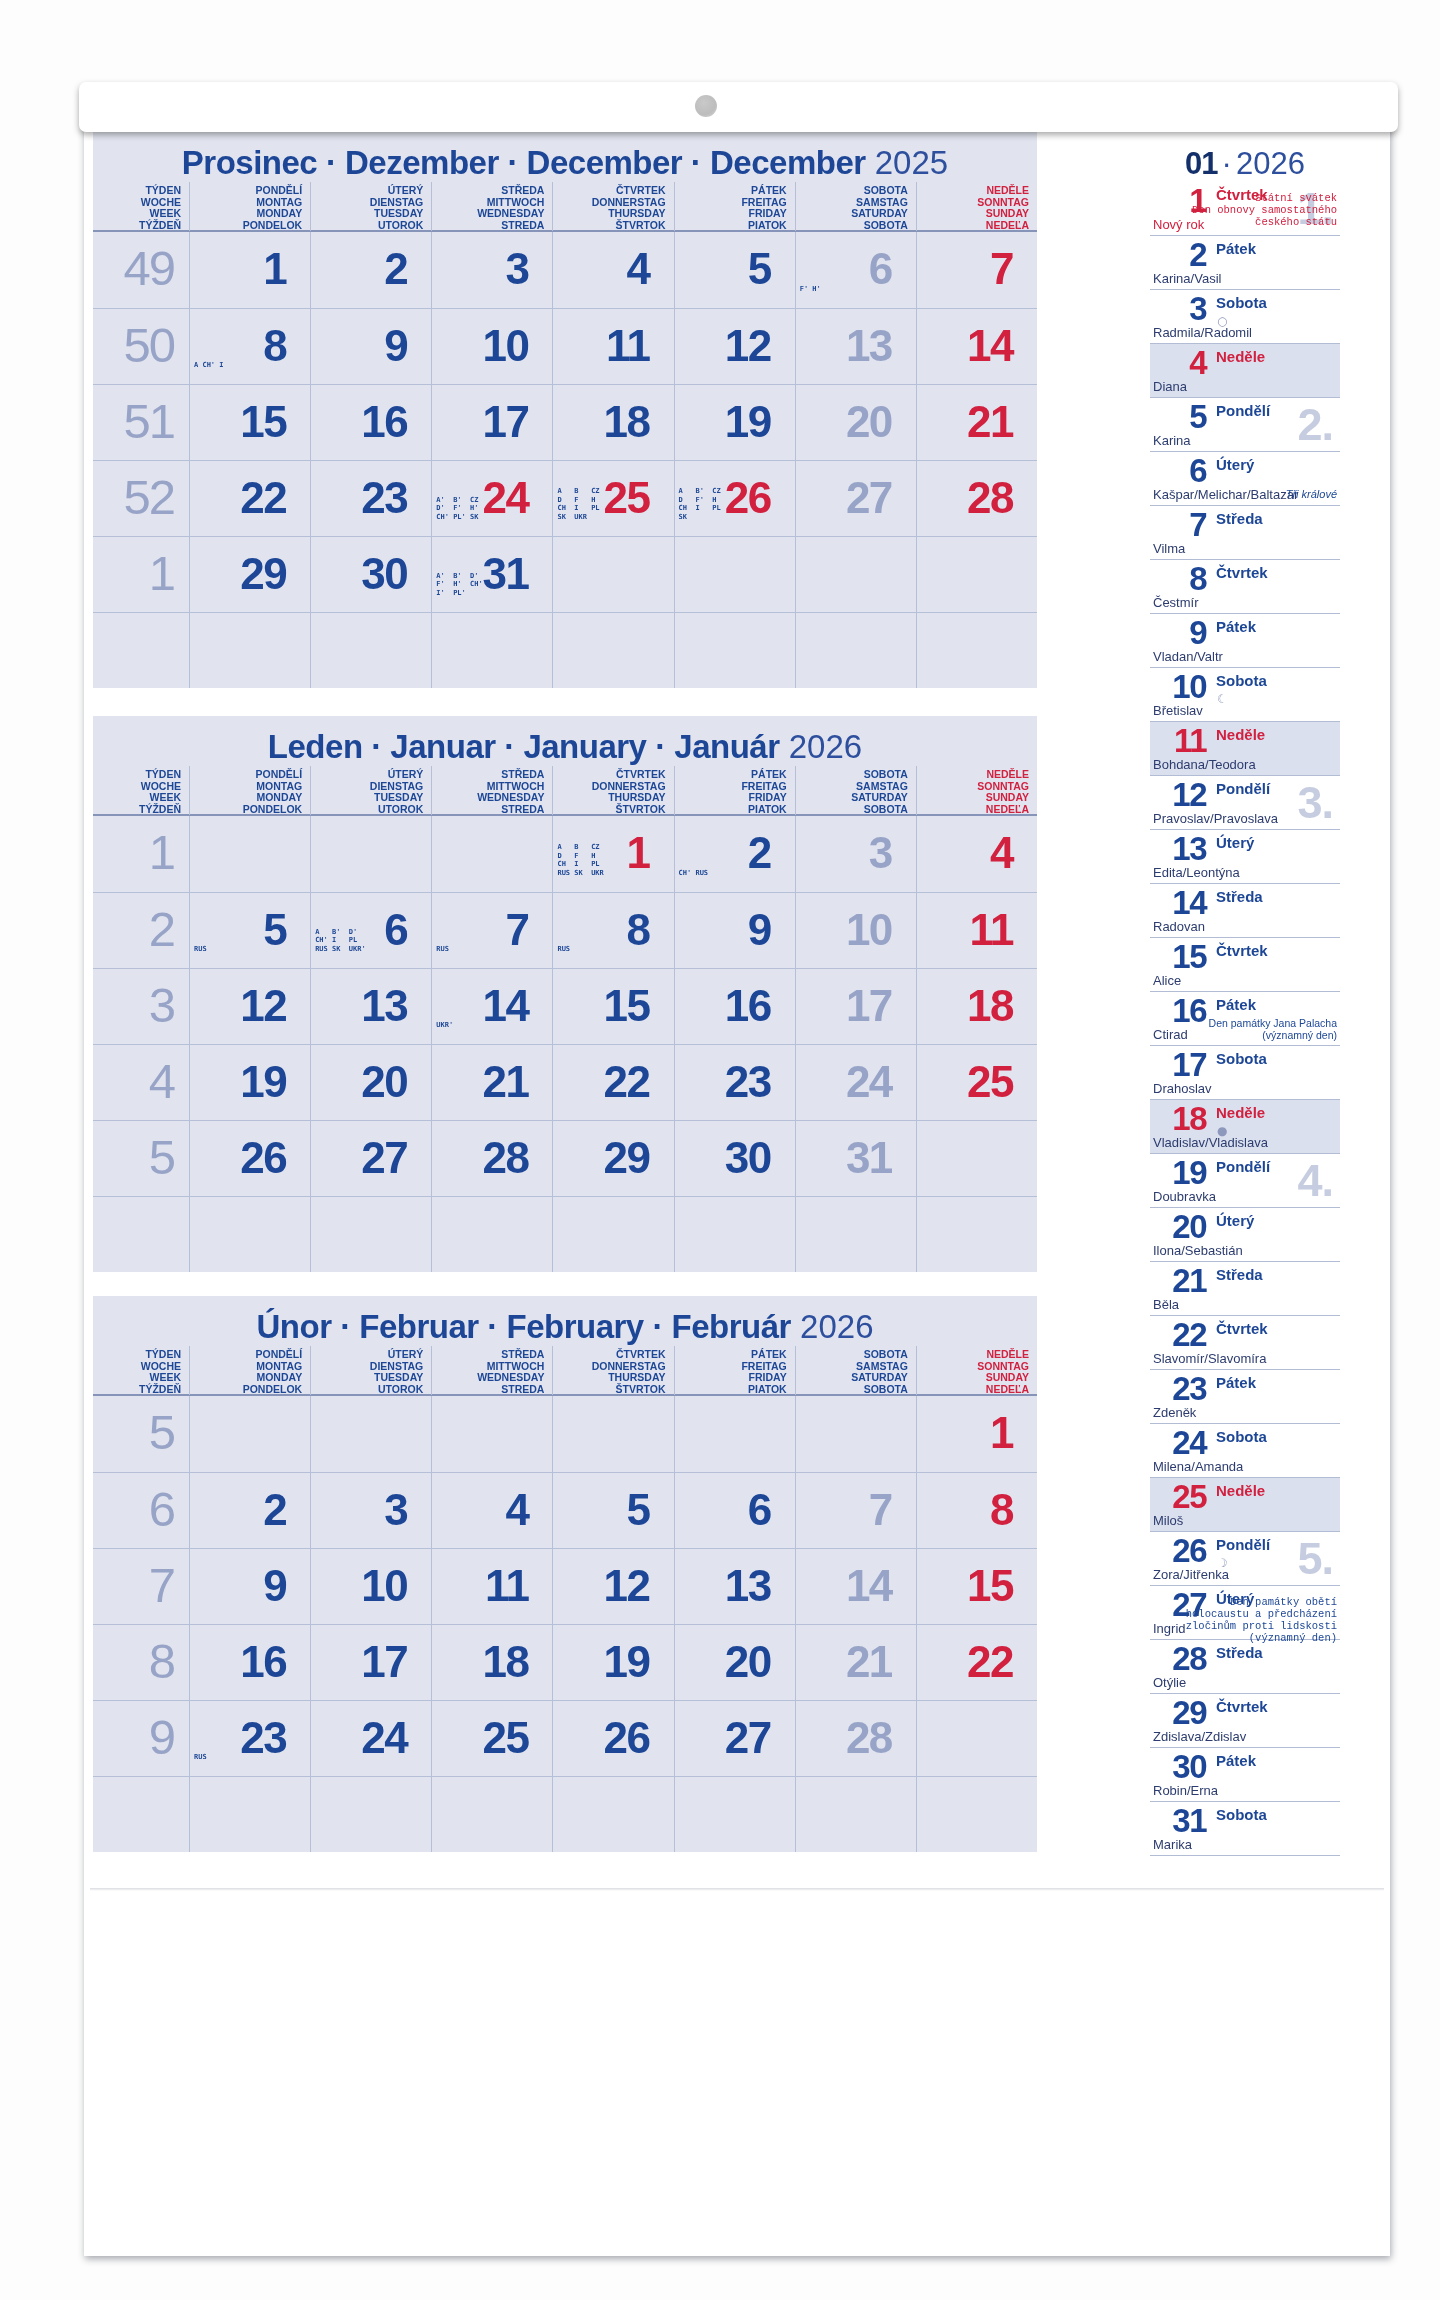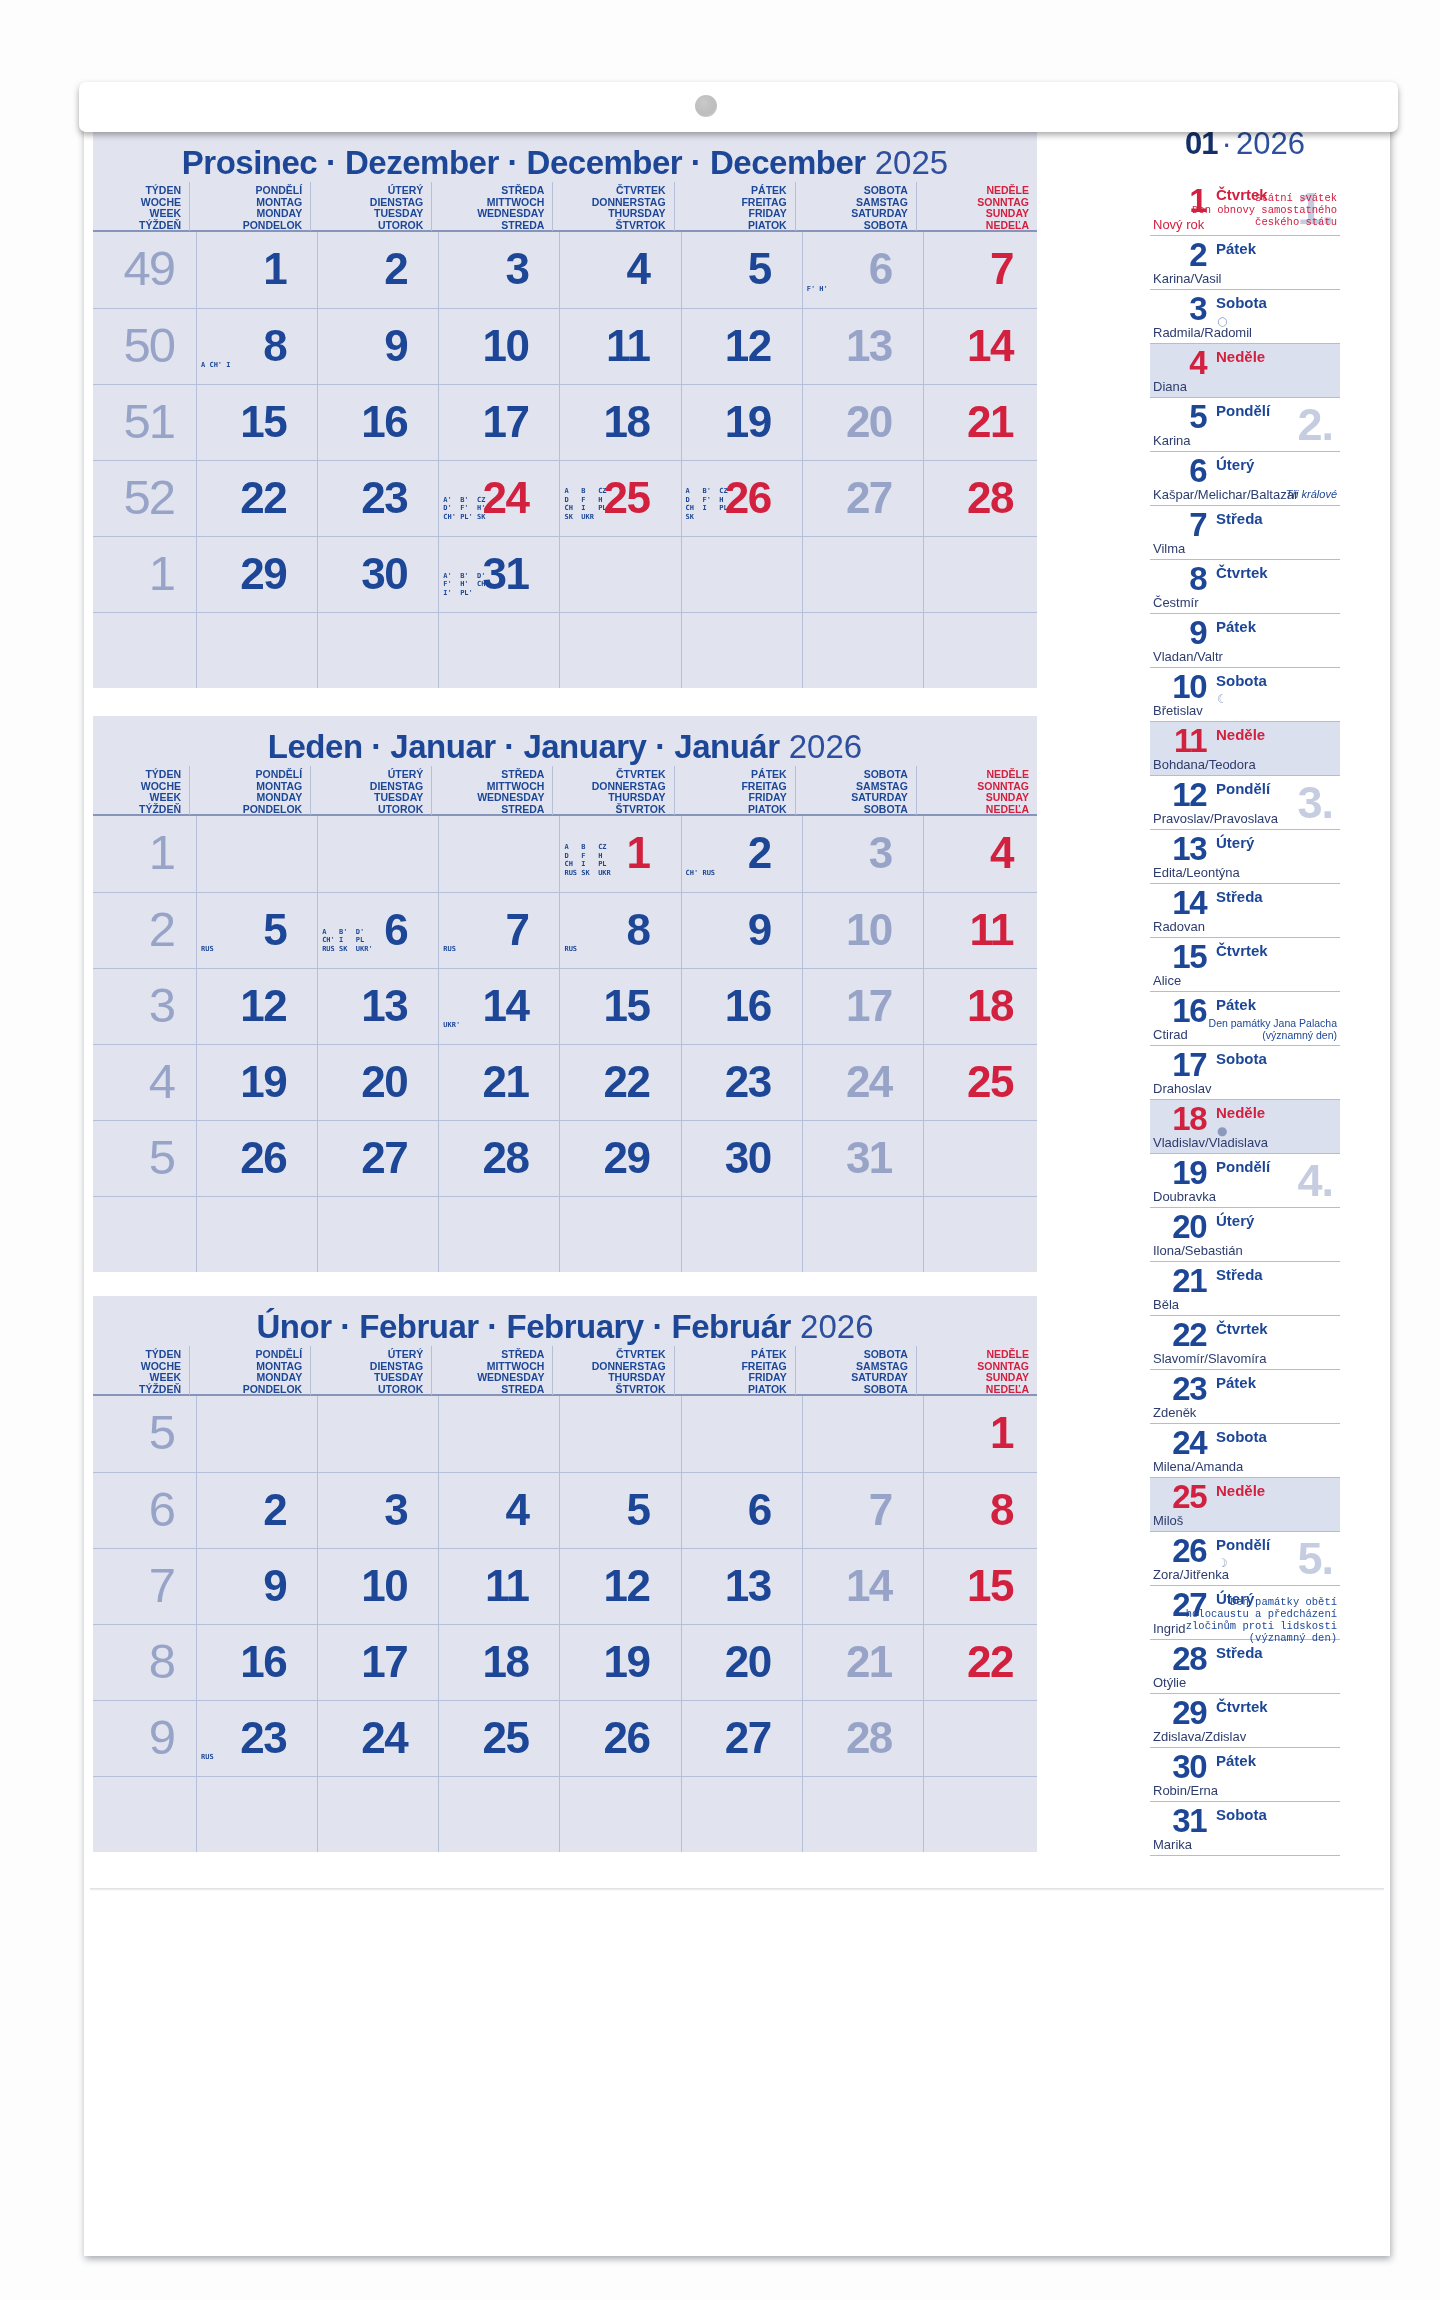--- a/index.html
+++ b/index.html
@@ -17,21 +17,21 @@
   .month{position:absolute;left:9px;width:944px;height:556px;background:#e1e4ef;}
   .mtitle{height:50px;text-align:center;color:#1d4796;font-size:33px;font-weight:700;
           line-height:62px;letter-spacing:-.5px;}
   .mtitle .yr{font-weight:400;color:#2d4f9d;letter-spacing:0;}
   .mhead{display:grid;grid-template-columns:96px repeat(7,1fr);height:50px;
          border-bottom:2px solid #8794ba;box-sizing:border-box;}
   .hcell{font-size:10.5px;line-height:11.5px;font-weight:700;color:#1d4796;text-align:right;
          padding:3px 8px 0 12px;border-left:1px solid #b5bfd7;box-sizing:border-box;}
   .hcell.first{border-left:none;}
   .hcell.sun{color:#d2203f;}
-  .mrow{display:grid;grid-template-columns:96px repeat(7,1fr);height:76px;box-sizing:border-box;gap:7px;}
+  .mrow{display:grid;grid-template-columns:96px repeat(7,1fr);height:76px;box-sizing:border-box;}
   .mrow.rb{border-top:1px solid #b5bfd7;}
   .mcell{position:relative;border-left:1px solid #b5bfd7;box-sizing:border-box;}
   .mcell.first{border-left:none;}
   .wnum{font-size:49px;font-weight:400;color:#98a4c7;text-align:right;line-height:72px;
         padding-right:15px;letter-spacing:-2px;}
   .dnum{position:absolute;right:24px;top:0;line-height:73px;font-size:44px;font-weight:700;
         letter-spacing:-1.5px;}
   .t-wd{color:#1d4796;} .t-sa{color:#98a4c7;} .t-su,.t-hol{color:#d2203f;}
   .codes{position:absolute;left:4px;bottom:15px;font-family:"DejaVu Sans Mono",monospace;
          font-size:7px;line-height:8.5px;font-weight:700;color:#1d4796;white-space:pre;}
@@ -74,21 +74,21 @@
   .ean{margin-top:2px;text-align:center;font-family:"DejaVu Sans Mono",monospace;font-size:11.5px;
        letter-spacing:1px;color:#21418f;}
 </style>
 </head>
 <body>
 
 <div class="page">
   <div class="sheet" id="sheet">
     <div class="fold-line"></div>
 
-    <div class="sidehead" style="left:1066px;top:24px;">
+    <div class="sidehead" style="left:1066px;top:44px;">
       <b>01</b><span class="dot">·</span><span>2026</span>
     </div>
     <div class="month" style="top: 34px;">
         <div class="mtitle"><b>Prosinec · Dezember · December · December</b><span class="yr"> 2025</span></div>
         <div class="mhead">
           <div class="hcell first">TÝDEN<br>WOCHE<br>WEEK<br>TÝŽDEŇ</div>
           <div class="hcell">PONDĚLÍ<br>MONTAG<br>MONDAY<br>PONDELOK</div>
           <div class="hcell">ÚTERÝ<br>DIENSTAG<br>TUESDAY<br>UTOROK</div>
           <div class="hcell">STŘEDA<br>MITTWOCH<br>WEDNESDAY<br>STREDA</div>
           <div class="hcell">ČTVRTEK<br>DONNERSTAG<br>THURSDAY<br>ŠTVRTOK</div>

